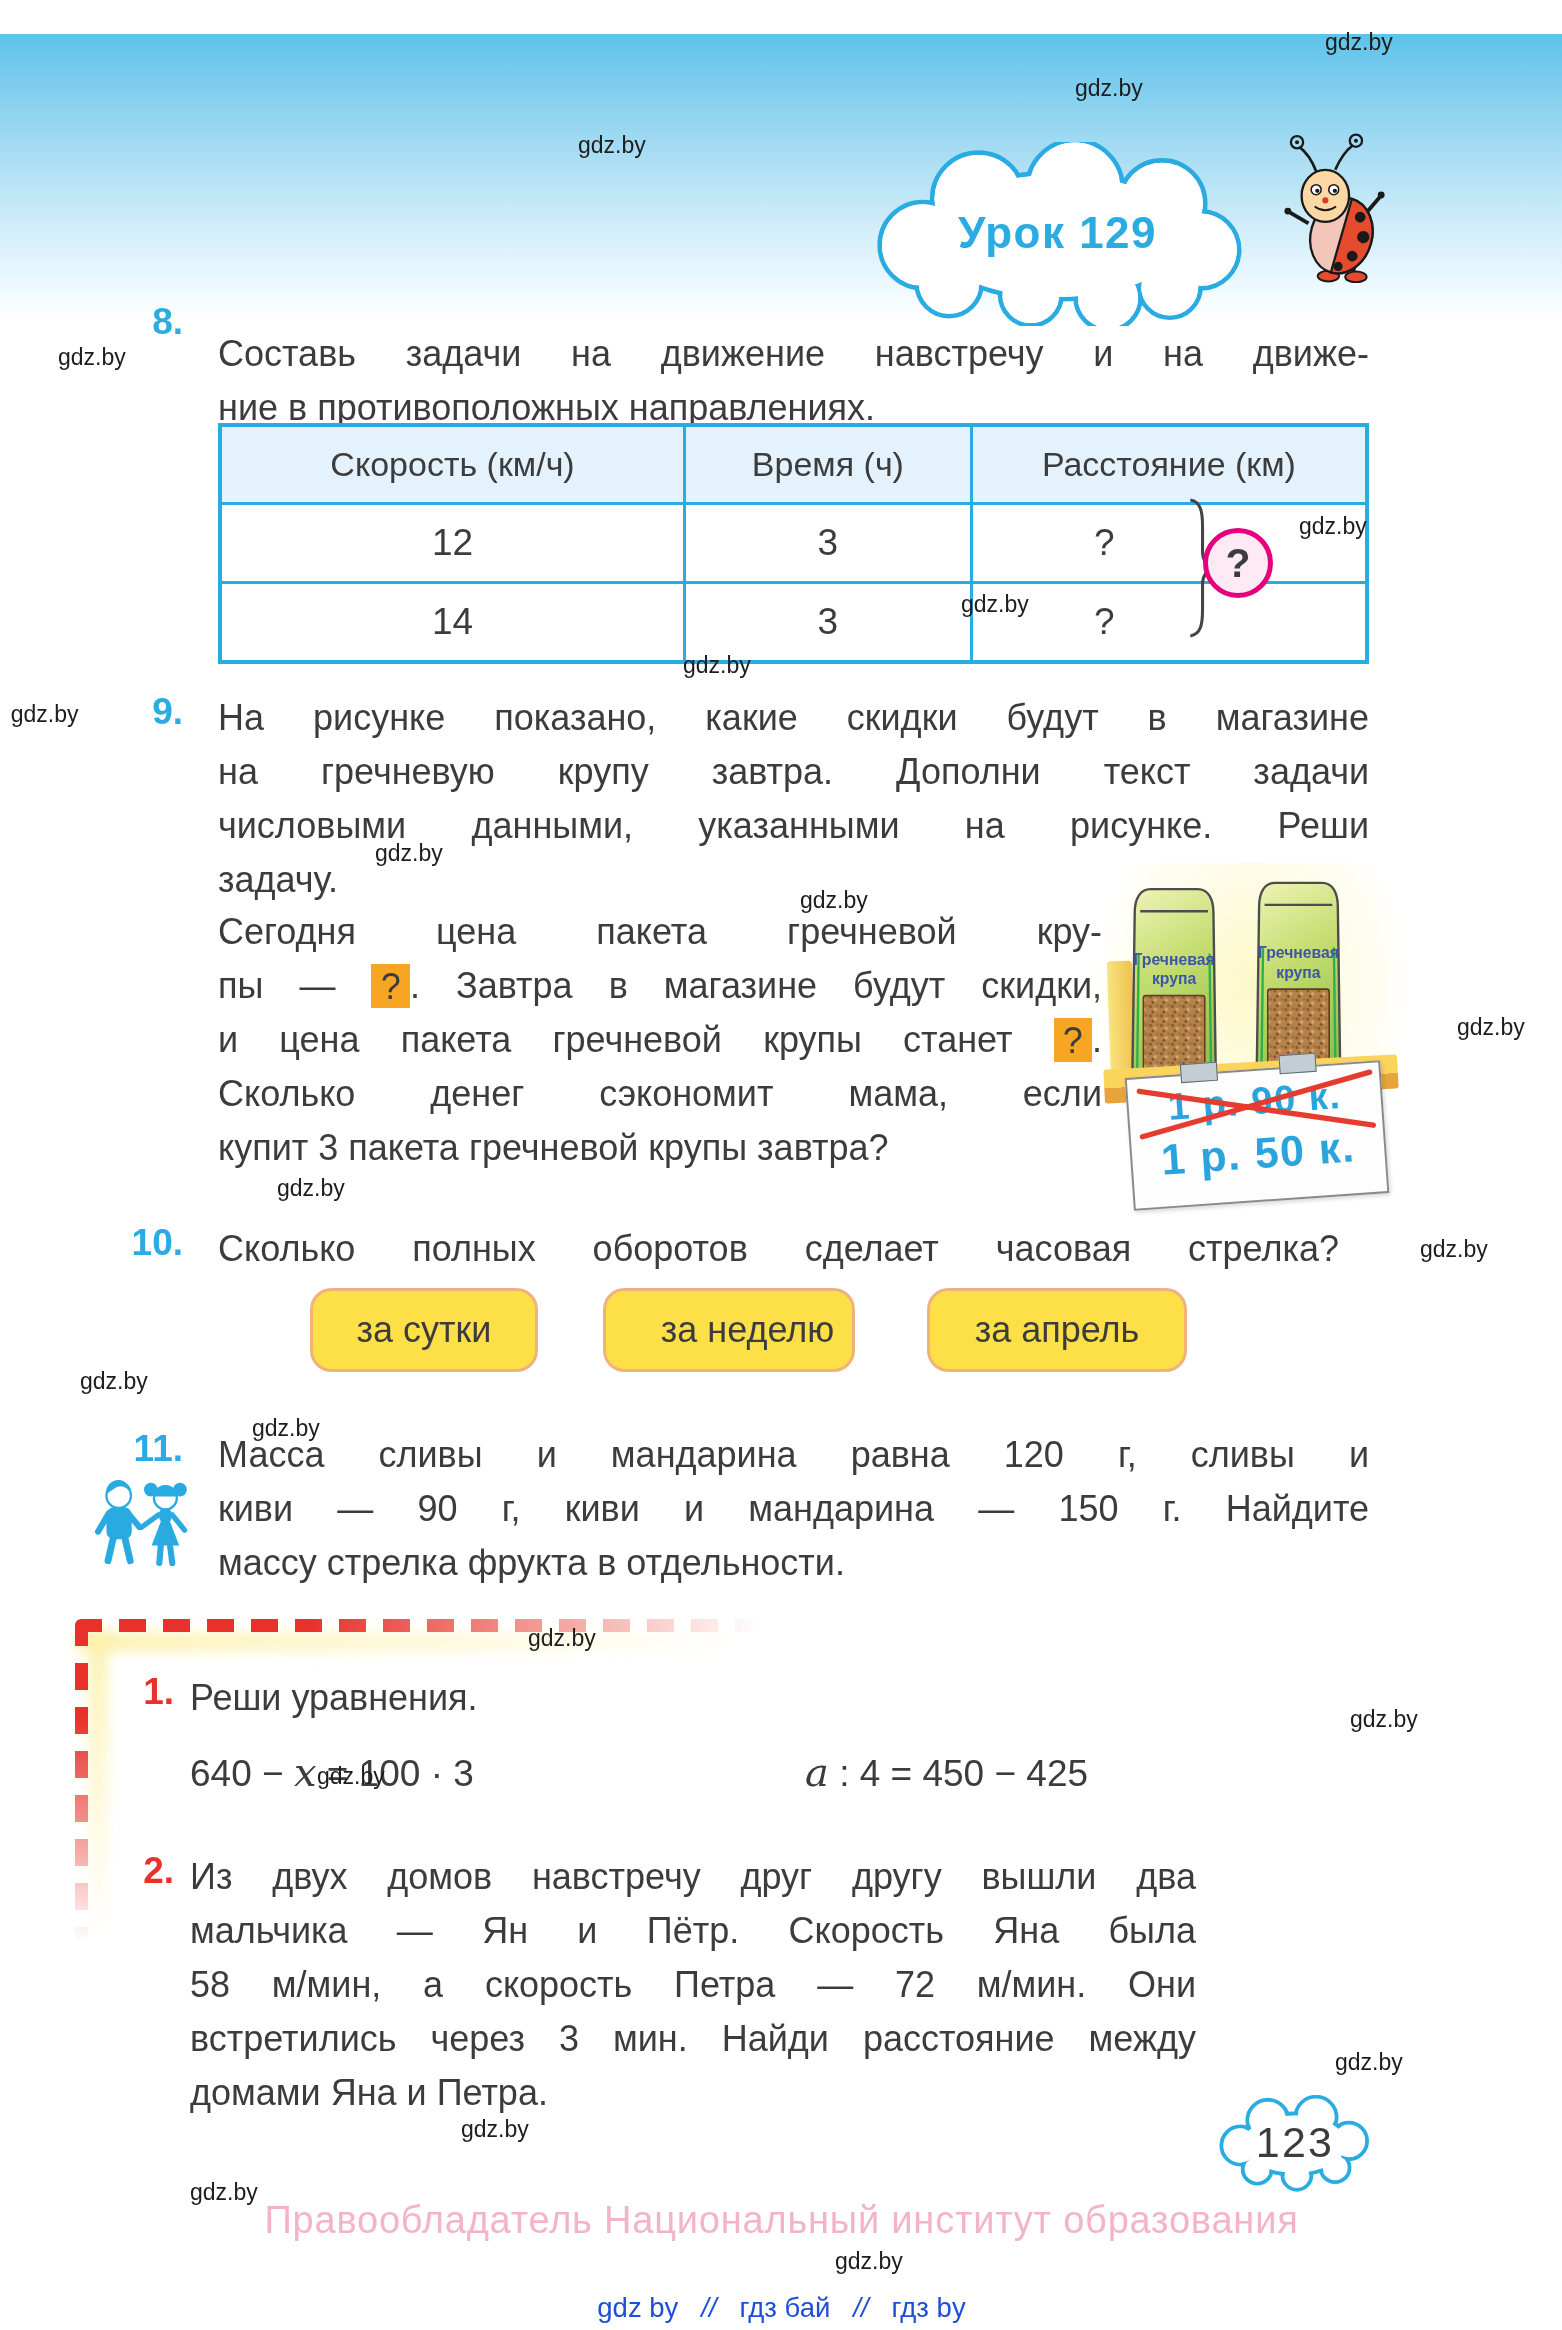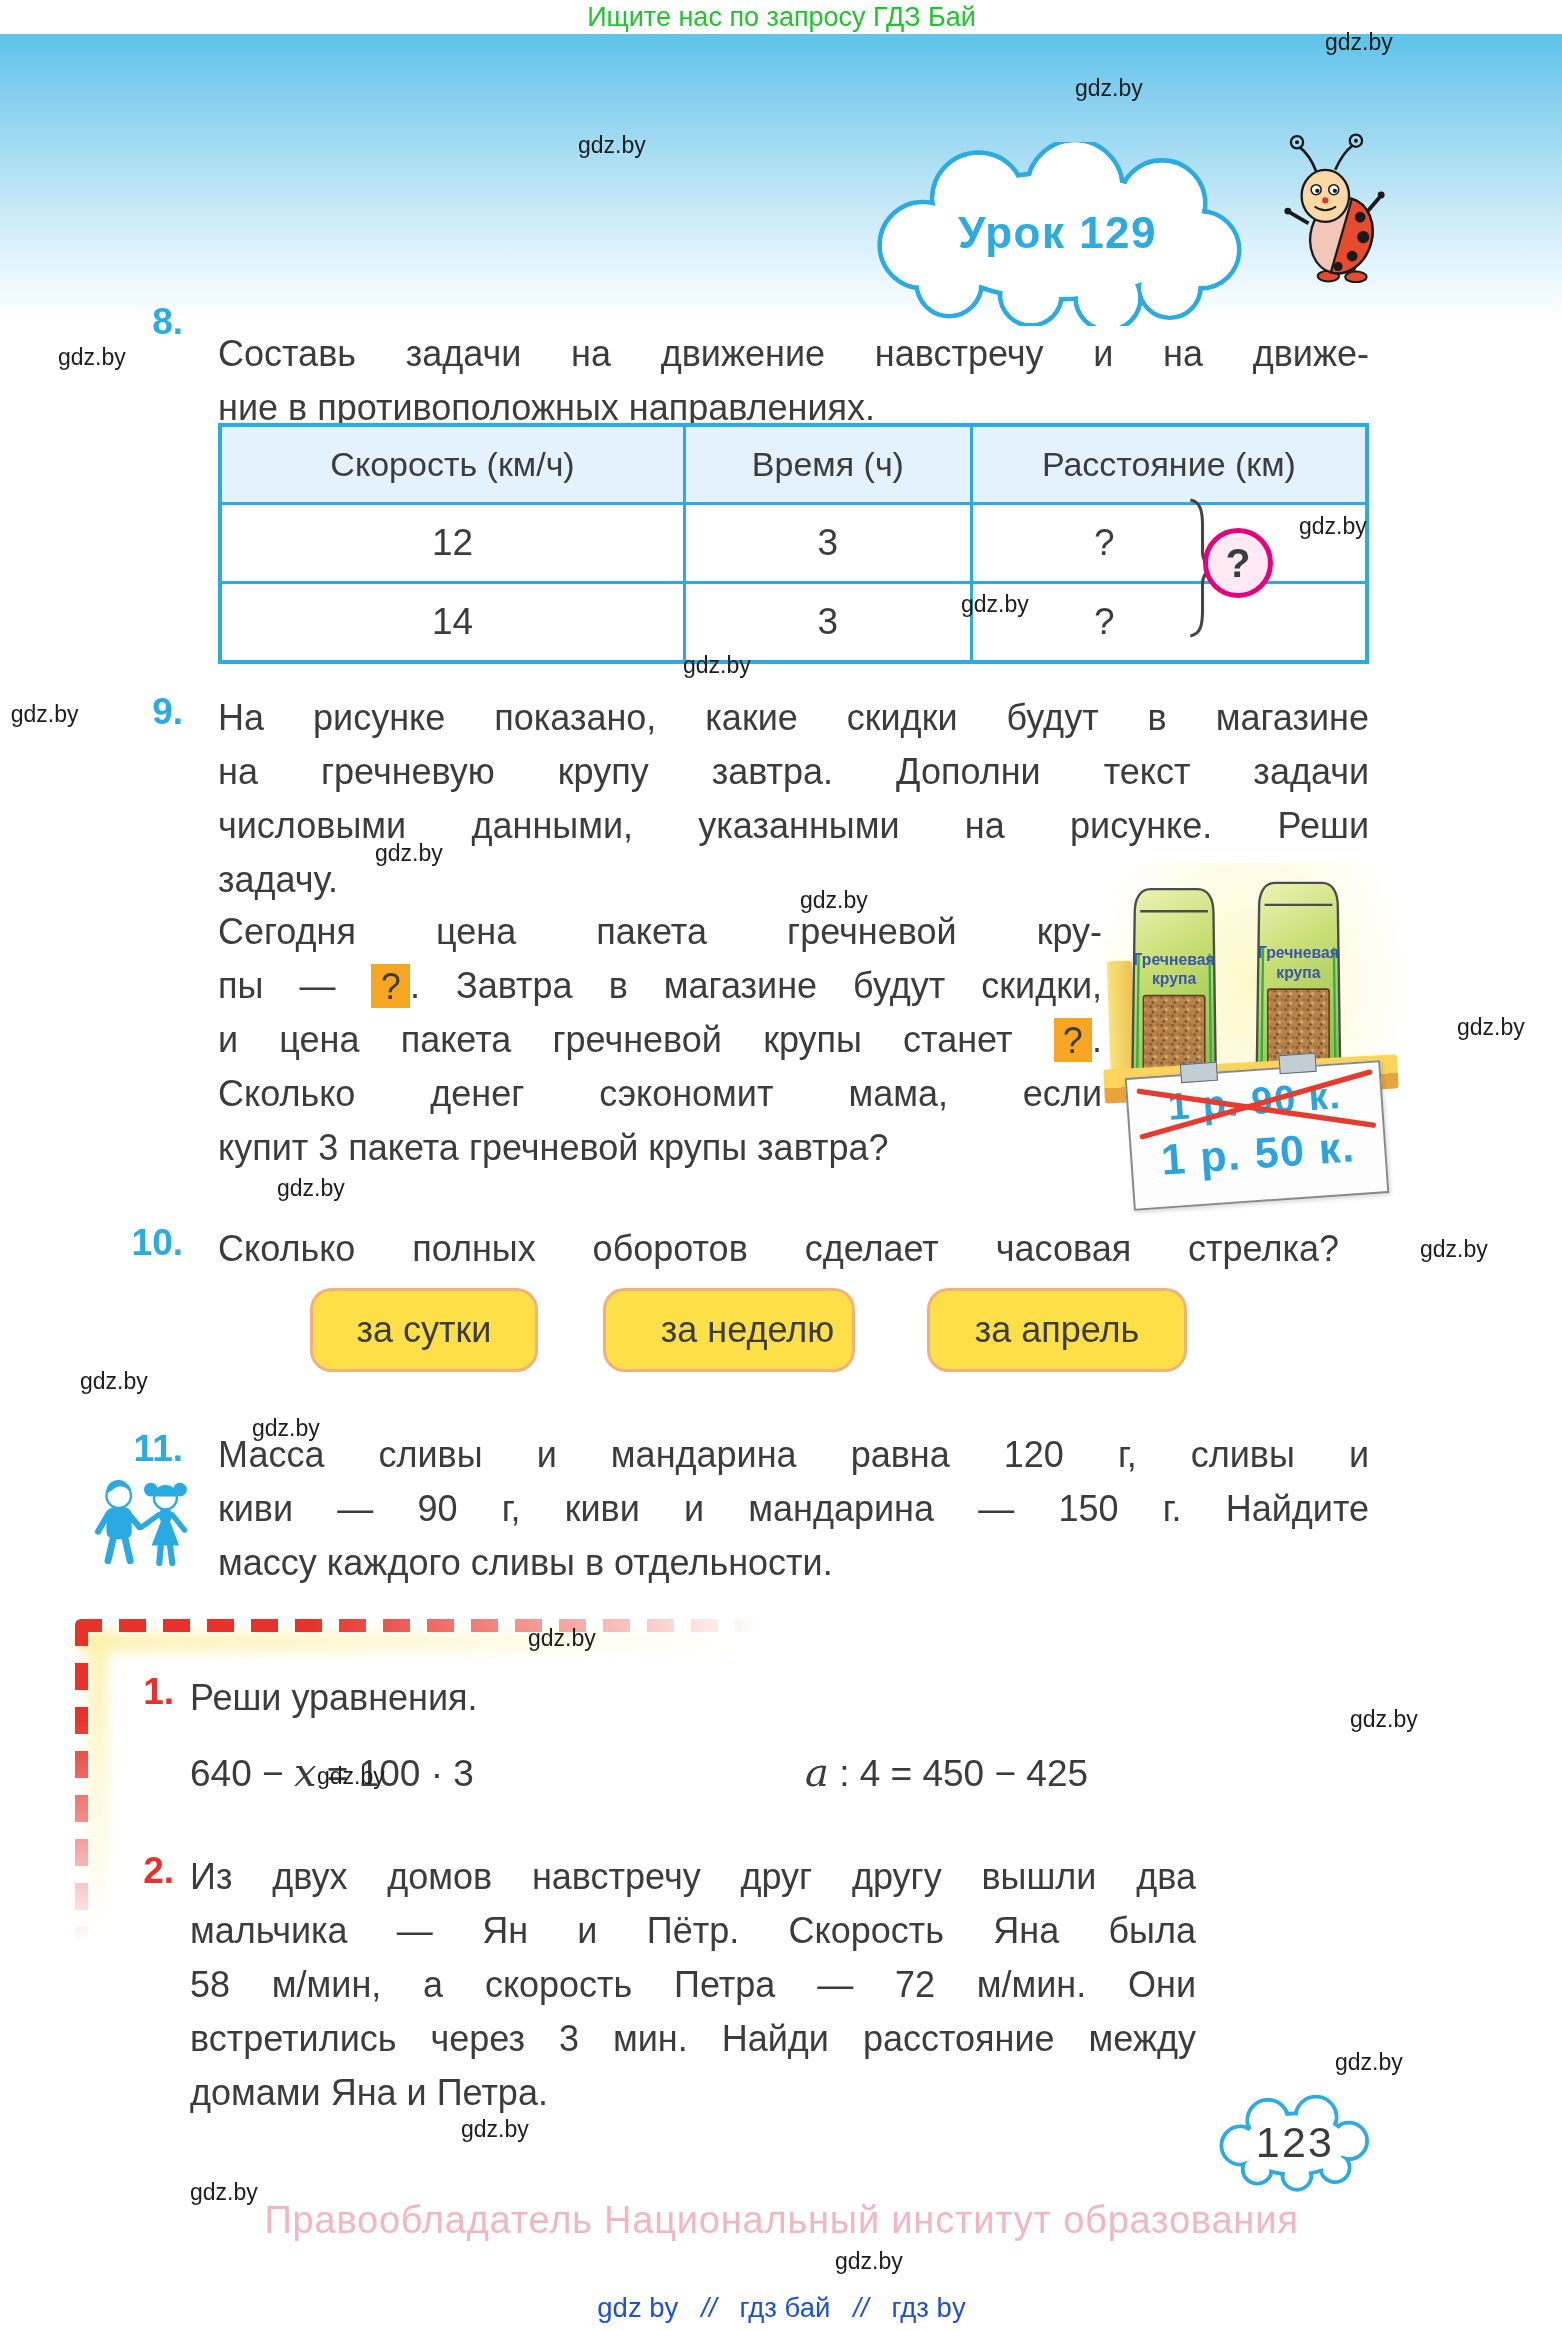--- a/index.html
+++ b/index.html
@@ -82,21 +82,20 @@
   .footlinks{position:absolute;left:0;top:2292px;width:100%;text-align:center;
              font-size:27.5px;color:#1d4fd7;}
   .footlinks .sep{font-style:italic;margin:0 15.3px;}
   .footlinks a{color:#1d4fd7;text-decoration:none;}
 </style>
 </head>
 <body>
 
 <div id="page">
 
-  <div class="banner">Ищите нас по запросу ГДЗ Бай</div>
 
   <div class="skyband"></div>
 
   <div class="cloud" style="left:855px;top:142px;width:405px;height:184px;">
     <svg width="405" height="184" viewBox="0 0 525 235">
       <g fill="#ffffff" stroke="#2aabe2" stroke-width="6">
         <circle cx="160" cy="72" r="60"></circle>
           <circle cx="285" cy="58" r="62"></circle>
         <circle cx="398" cy="78" r="56"></circle>
           <circle cx="88" cy="132" r="56"></circle>
@@ -266,21 +265,21 @@
       <div class="line j"><span>Сколько полных оборотов сделает часовая стрелка?</span></div>
     </div>
   <div class="optbtn" style="left:310px;top:1288px;width:228px;">за сутки</div>
   <div class="optbtn" style="left:603px;top:1288px;width:252px;padding-left:37px;">за неделю</div>
   <div class="optbtn" style="left:927px;top:1288px;width:260px;">за апрель</div>
 
   <div class="pnum blue" style="left:84px;top:1428px;">11.</div>
   <div class="tblock" style="left:218px;top:1428px;width:1151px;">
       <div class="line j"><span>Масса сливы и мандарина равна 120 г, сливы и</span></div>
       <div class="line j"><span>киви — 90 г, киви и мандарина — 150 г. Найдите</span></div>
-      <div class="line"><span>массу каждого сливы в отдельности.</span></div>
+      <div class="line"><span>массу стрелка фрукта в отдельности.</span></div>
     </div>
 
   <svg style="position:absolute;left:86px;top:1475px;" width="119" height="111" viewBox="0 0 150 145">
     <g fill="#29abe2">
       <circle cx="40" cy="27" r="16" fill="#ffffff" stroke="#29abe2" stroke-width="3"></circle>
       <path d="M24,24 C22,10 38,2 48,9 C54,13 57,18 56,23 C50,14 40,12 34,18 C30,21 27,23 24,24 Z"></path>
       <rect x="24" y="42" width="33" height="42" rx="10"></rect>
       <path d="M27,50 L13,74" stroke="#29abe2" stroke-width="8" stroke-linecap="round" fill="none"></path>
       <path d="M54,52 L67,68" stroke="#29abe2" stroke-width="8" stroke-linecap="round" fill="none"></path>
       <path d="M33,82 L26,112" stroke="#29abe2" stroke-width="9" stroke-linecap="round" fill="none"></path>

